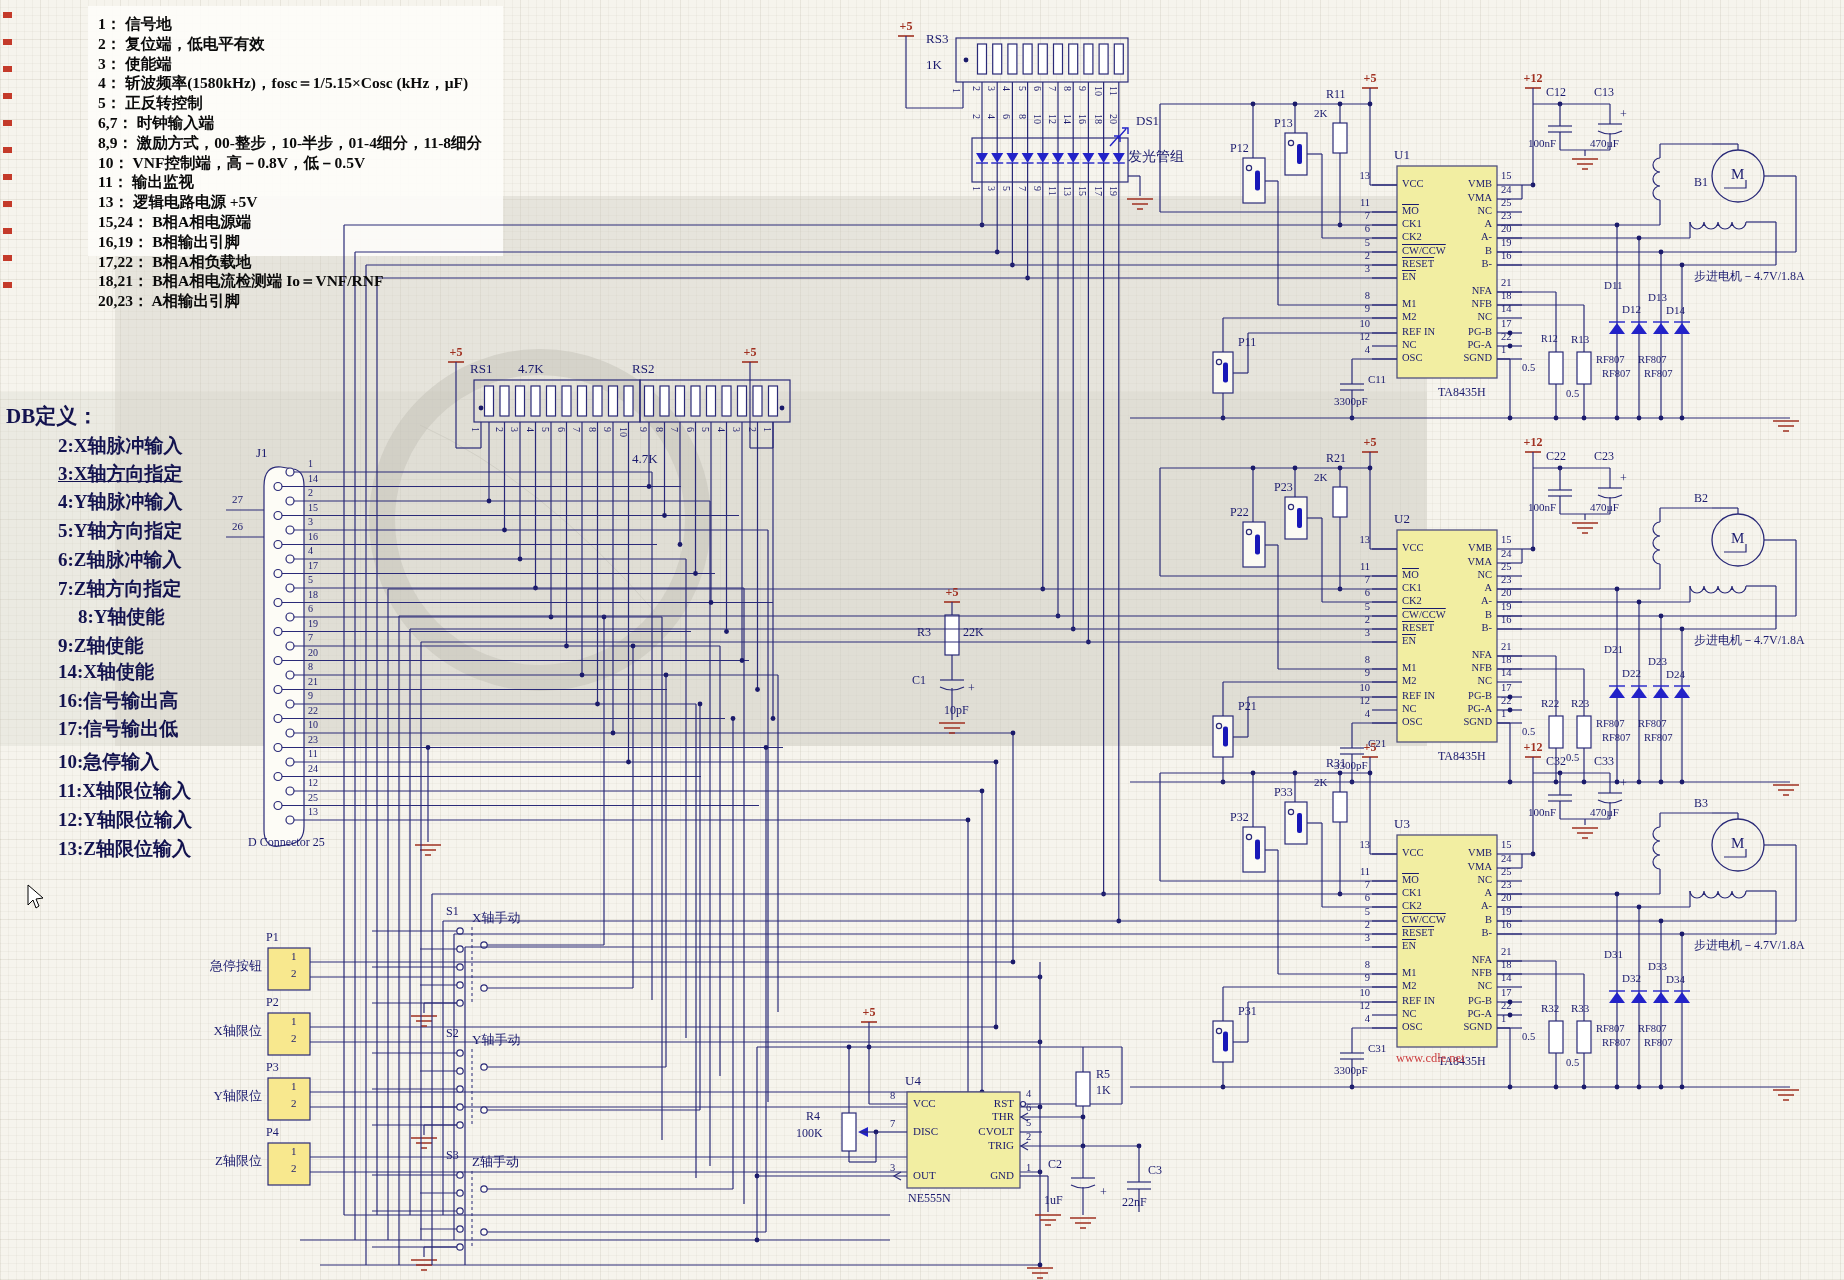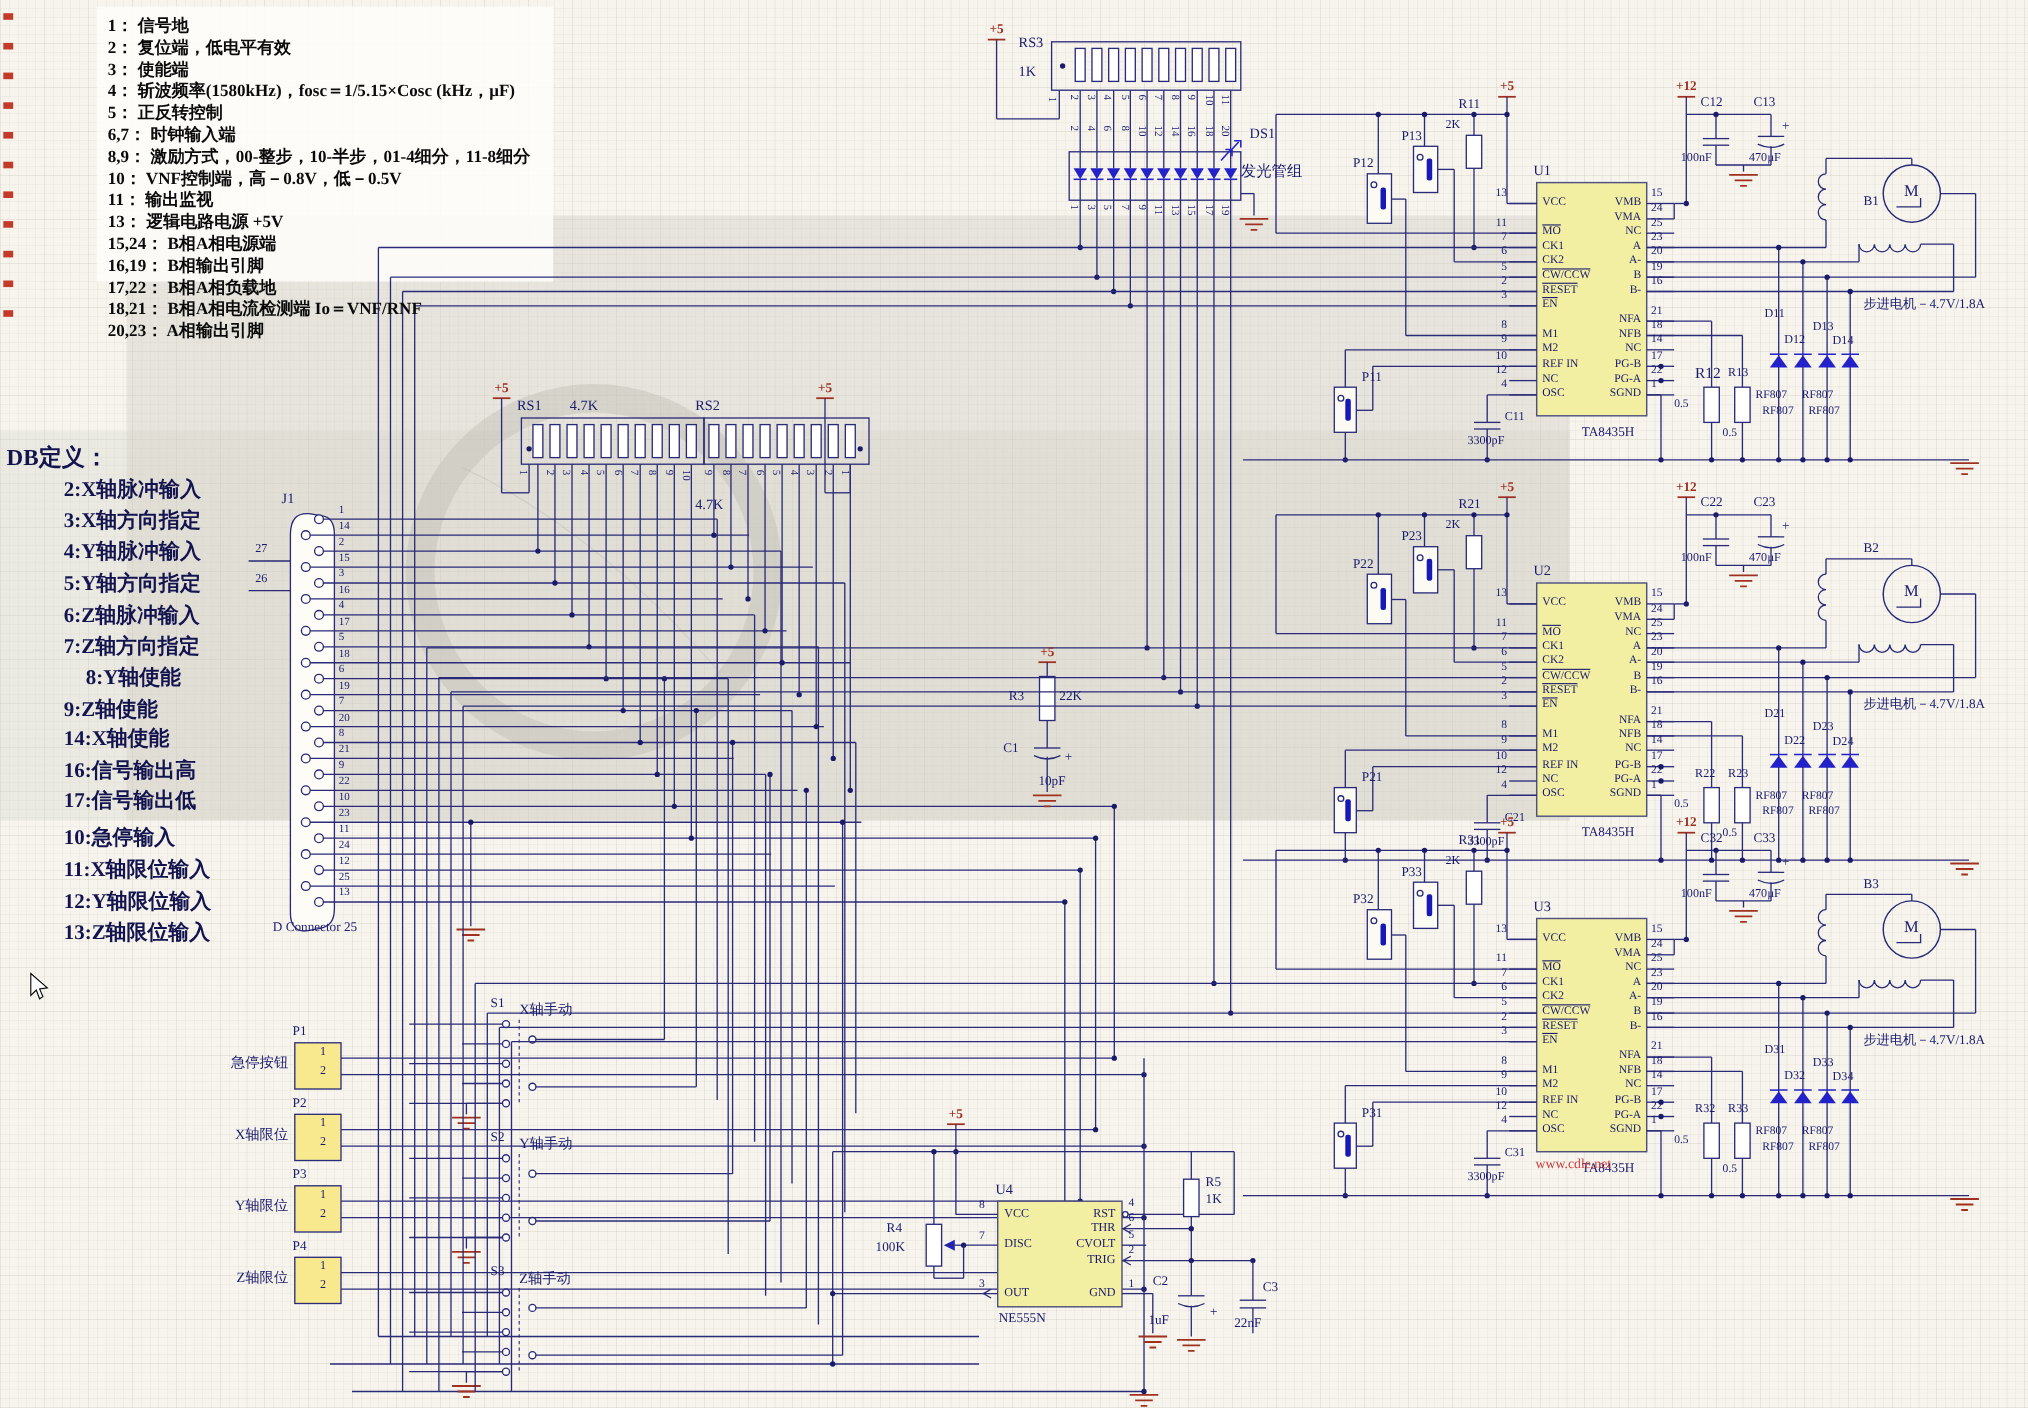--- a/index.html
+++ b/index.html
@@ -905,21 +905,21 @@
       <div class="lb note" style="left: 98px; top: 154.6px; font-size: 15.5px;">10： VNF控制端，高－0.8V，低－0.5V</div>
       <div class="lb note" style="left: 98px; top: 174.4px; font-size: 15.5px;">11： 输出监视</div>
       <div class="lb note" style="left: 98px; top: 194.2px; font-size: 15.5px;">13： 逻辑电路电源 +5V</div>
       <div class="lb note" style="left: 98px; top: 214px; font-size: 15.5px;">15,24： B相A相电源端</div>
       <div class="lb note" style="left: 98px; top: 233.8px; font-size: 15.5px;">16,19： B相输出引脚</div>
       <div class="lb note" style="left: 98px; top: 253.6px; font-size: 15.5px;">17,22： B相A相负载地</div>
       <div class="lb note" style="left: 98px; top: 273.4px; font-size: 15.5px;">18,21： B相A相电流检测端 Io＝VNF/RNF</div>
       <div class="lb note" style="left: 98px; top: 293.2px; font-size: 15.5px;">20,23： A相输出引脚</div>
       <div class="lb dbi" style="left: 6px; top: 405px; font-size: 21px;">DB定义：</div>
       <div class="lb dbi" style="left: 58px; top: 436px; font-size: 19px;">2:X轴脉冲输入</div>
-      <div class="lb dbi" style="left: 58px; top: 464px; font-size: 19px;">3:X轴方向指定</div>
+      <div class="lb dbi" style="left: 58px; top: 464px; font-size: 19px; text-decoration: underline;">3:X轴方向指定</div>
       <div class="lb dbi" style="left: 58px; top: 492px; font-size: 19px;">4:Y轴脉冲输入</div>
       <div class="lb dbi" style="left: 58px; top: 521px; font-size: 19px;">5:Y轴方向指定</div>
       <div class="lb dbi" style="left: 58px; top: 550px; font-size: 19px;">6:Z轴脉冲输入</div>
       <div class="lb dbi" style="left: 58px; top: 579px; font-size: 19px;">7:Z轴方向指定</div>
       <div class="lb dbi" style="left: 58px; top: 607px; font-size: 19px; margin-left: 20px;">8:Y轴使能</div>
       <div class="lb dbi" style="left: 58px; top: 636px; font-size: 19px;">9:Z轴使能</div>
       <div class="lb dbi" style="left: 58px; top: 662px; font-size: 19px;">14:X轴使能</div>
       <div class="lb dbi" style="left: 58px; top: 691px; font-size: 19px;">16:信号输出高</div>
       <div class="lb dbi" style="left: 58px; top: 719px; font-size: 19px;">17:信号输出低</div>
       <div class="lb dbi" style="left: 58px; top: 752px; font-size: 19px;">10:急停输入</div>
@@ -1114,21 +1114,21 @@
       <div class="lb ref" style="left: 1731px; top: 167px; font-size: 15px;">M</div>
       <div class="lb ref" style="left: 1694px; top: 270px; font-size: 12px;">步进电机－4.7V/1.8A</div>
       <div class="lb ref" style="left: 1604px; top: 280px; font-size: 11px;">D11</div>
       <div class="lb ref" style="left: 1648px; top: 292px; font-size: 11px;">D13</div>
       <div class="lb ref" style="left: 1622px; top: 304px; font-size: 11px;">D12</div>
       <div class="lb ref" style="left: 1666px; top: 305px; font-size: 11px;">D14</div>
       <div class="lb ref" style="left: 1596px; top: 354px; font-size: 10.5px;">RF807</div>
       <div class="lb ref" style="left: 1638px; top: 354px; font-size: 10.5px;">RF807</div>
       <div class="lb ref" style="left: 1602px; top: 368px; font-size: 10.5px;">RF807</div>
       <div class="lb ref" style="left: 1644px; top: 368px; font-size: 10.5px;">RF807</div>
-      <div class="lb ref" style="left: 1541px; top: 334px; font-size: 14px;">R12</div>
+      <div class="lb ref" style="left: 1541px; top: 334px; font-size: 10px;">R12</div>
       <div class="lb ref" style="left: 1571px; top: 334px; font-size: 11px;">R13</div>
       <div class="lb ref" style="left: 1522px; top: 362px; font-size: 10.5px;">0.5</div>
       <div class="lb ref" style="left: 1566px; top: 388px; font-size: 10.5px;">0.5</div>
       <div class="lb ref" style="left: 1394px; top: 512px; font-size: 13px;">U2</div>
       <div class="lb ref" style="left: 1438px; top: 750px; font-size: 12px;">TA8435H</div>
       <div class="lb " style="left: 1346px; top: 534px; font-size: 10.5px; width: 24px; text-align: right;">13</div>
       <div class="lb " style="left: 1402px; top: 542px; font-size: 10.5px;">VCC</div>
       <div class="lb " style="left: 1346px; top: 561px; font-size: 10.5px; width: 24px; text-align: right;">11</div>
       <div class="lb " style="left: 1402px; top: 569px; font-size: 10.5px; text-decoration: overline;">MO</div>
       <div class="lb " style="left: 1346px; top: 574px; font-size: 10.5px; width: 24px; text-align: right;">7</div>

